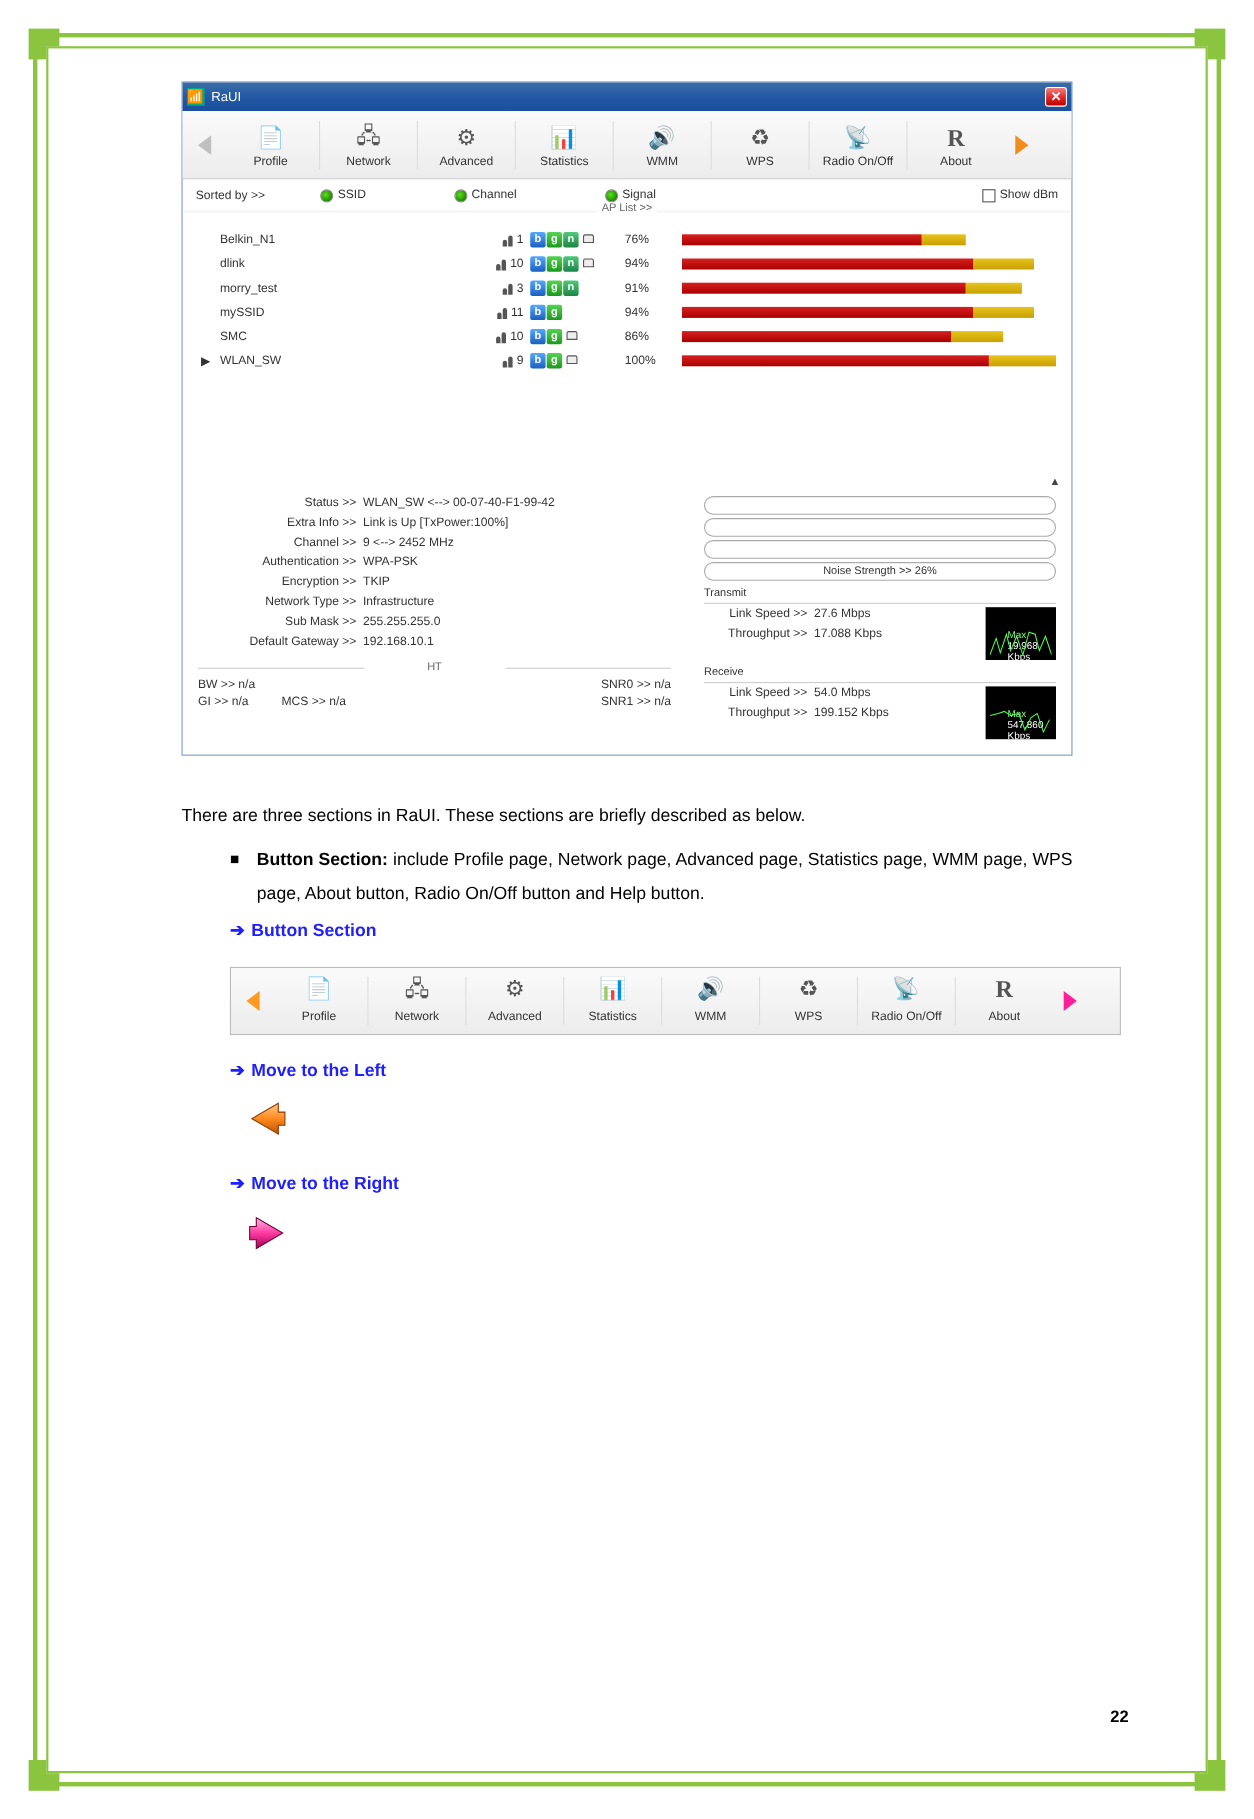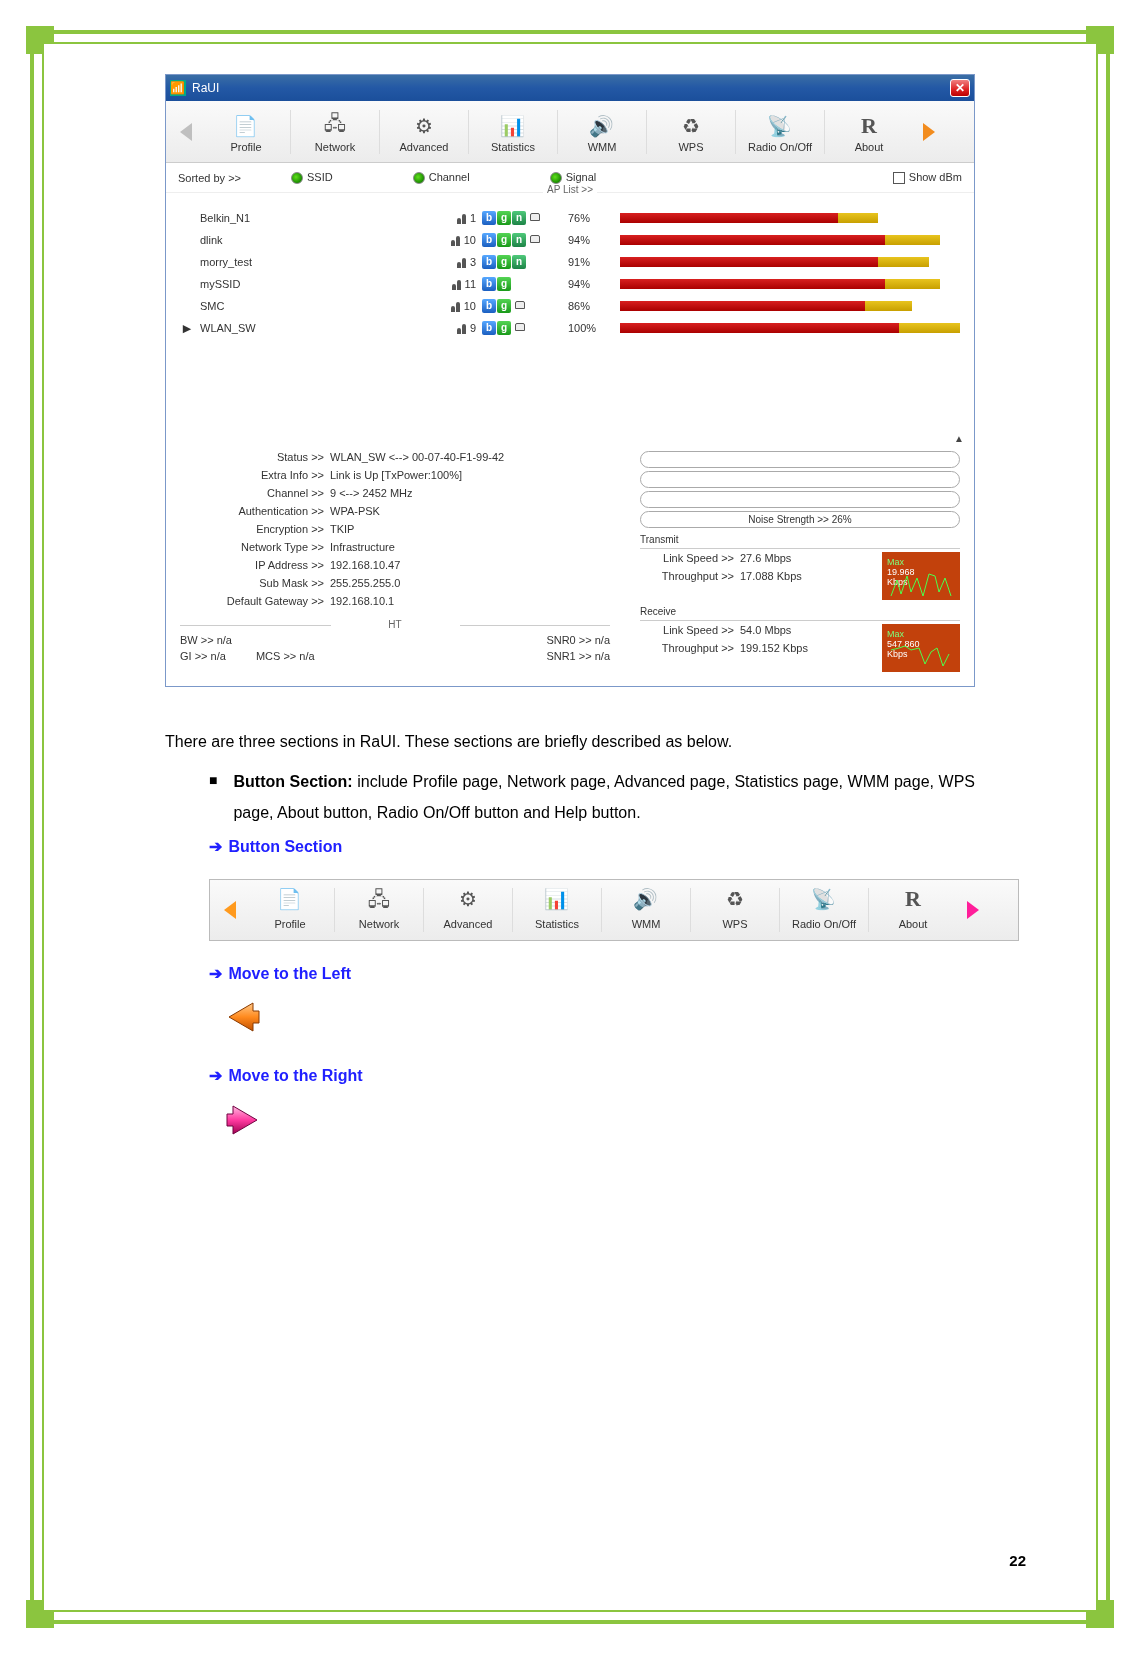--- a/index.html
+++ b/index.html
@@ -243,25 +243,25 @@
       text-align: center;
       font-size:10px;
       line-height:15px;
       color:#1a5a1a;
     }
     .quality-fill { position:absolute; inset:0; background:linear-gradient(90deg,#3be03b,#0fa00f); z-index:-1; }
     .quality-fill.part { width:26%; background:linear-gradient(90deg,#d6e9d6,#bedfbe); }
     .quality-bar .qtxt { position:relative; z-index:2; }
     .quality-bar.blue .quality-fill { background:linear-gradient(90deg,#34c4f2,#0e8cc0); }
     .sparkbox {
-      width:78px; height:48px;
-      background:#c2410c;
+      width:64px; height:48px;
+      background:#000000;
       color:#fff;
       font-size:9px;
-      padding:5px;
+      padding:20px;
       position:relative;
       overflow:hidden;
     }
     .sparkbox .mx { color:#7cff7c; }
     .sparkline {
       position:absolute; bottom:2px; left:4px; right:4px; height:26px;
     }
     .sparkline svg { width:100%; height:100%; }
     .fs { display:flex; gap:6px; }
     .fs-col { flex:1; }
@@ -514,24 +514,20 @@
                 <span class="sl-label">Authentication &gt;&gt;</span>
                 <span>WPA-PSK</span>
               </div>
               <div class="status-row">
                 <span class="sl-label">Encryption &gt;&gt;</span>
                 <span>TKIP</span>
               </div>
               <div class="status-row">
                 <span class="sl-label">Network Type &gt;&gt;</span>
                 <span>Infrastructure</span>
-              </div>
-              <div class="status-row">
-                <span class="sl-label">IP Address &gt;&gt;</span>
-                <span>192.168.10.47</span>
               </div>
               <div class="status-row">
                 <span class="sl-label">Sub Mask &gt;&gt;</span>
                 <span>255.255.255.0</span>
               </div>
               <div class="status-row">
                 <span class="sl-label">Default Gateway &gt;&gt;</span>
                 <span>192.168.10.1</span>
               </div>
             </div>

